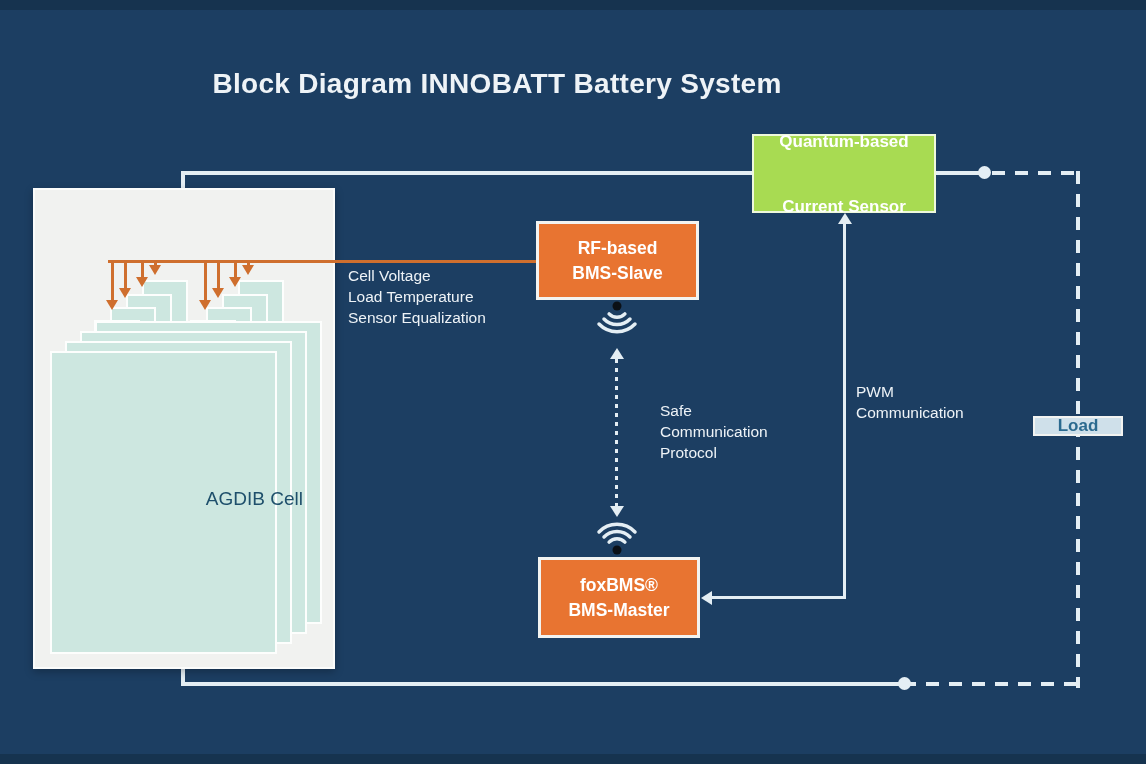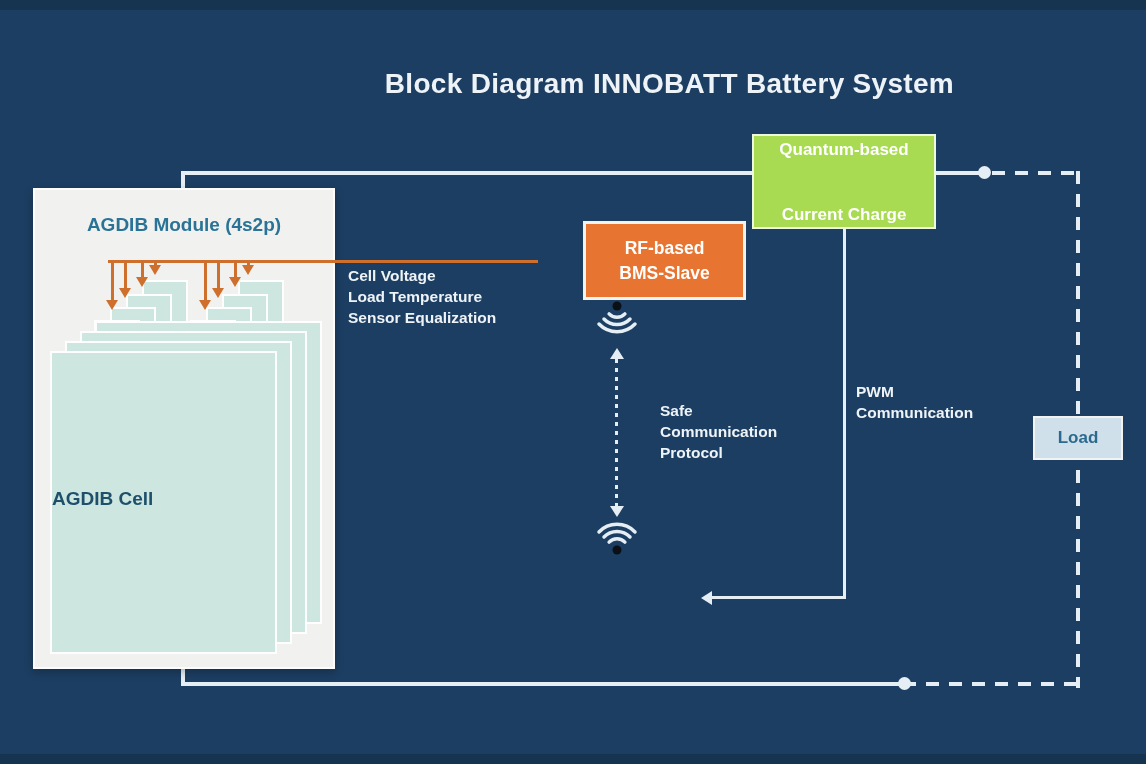--- a/index.html
+++ b/index.html
@@ -14,22 +14,22 @@
   html,body{margin:0;padding:0;background:var(--background);}
   .canvas{
     position:relative;width:1146px;height:764px;overflow:hidden;
     background:var(--background);
     font-family:"Liberation Sans","DejaVu Sans",sans-serif;
   }
   .band{position:absolute;left:0;width:1146px;background:var(--edge-band);z-index:1;}
   .band.top{top:0;height:10px;}
   .band.bottom{bottom:0;height:10px;}
   .title{
-    position:absolute;left:0;top:68px;width:954px;text-align:right;
-    color:var(--text-light);font-size:28px;font-weight:bold;letter-spacing:.3px;z-index:2;
+    position:absolute;left:0;top:68px;width:954px;text-align:center;
+    color:var(--text-light);font-size:28px;font-weight:bold;letter-spacing:.3px;z-index:2;padding-left:20px;
   }
   
   .hline,.vline{position:absolute;z-index:1;background:var(--line);}
   .hdash{position:absolute;z-index:1;height:4px;
     background:repeating-linear-gradient(90deg,var(--line) 0 13px,transparent 13px 23px);}
   .vdash{position:absolute;z-index:1;width:4px;
     background:repeating-linear-gradient(180deg,var(--line) 0 13px,transparent 13px 23px);}
   .node-dot{position:absolute;width:13px;height:13px;border-radius:50%;background:var(--line);z-index:6;}
   
   .module{
@@ -41,22 +41,22 @@
     position:absolute;left:0;top:24px;width:100%;text-align:center;
     color:var(--text-teal);font-size:19px;font-weight:bold;
   }
   .cell{
     position:absolute;background:var(--cell-fill);
     border:2px solid var(--cell-border);box-sizing:border-box;
   }
   .tab{width:46px;height:150px;}
   .bigcell{width:227px;height:303px;}
   .cell-label{
-    position:absolute;left:0;top:135px;width:100%;text-align:left;
-    color:var(--text-cell);font-size:19px;font-weight:bold;
+    position:absolute;left:0;top:135px;width:100%;text-align:right;
+    color:var(--text-cell);font-size:19px;font-weight:normal;padding-left:28px;
   }
   
   .sense-bus{position:absolute;left:108px;top:260px;width:430px;height:3px;background:var(--orange-line);z-index:3;}
   .stem{position:absolute;width:3px;background:var(--orange-line);z-index:3;}
   .ahead-down-o{position:absolute;width:0;height:0;z-index:3;
     border-left:6px solid transparent;border-right:6px solid transparent;
     border-top:10px solid var(--orange-line);}
   
   .sig-v{position:absolute;width:3px;background:var(--line);z-index:2;}
   .sig-h{position:absolute;height:3px;background:var(--line);z-index:2;}
@@ -69,37 +69,37 @@
   .ahead-left{position:absolute;width:0;height:0;z-index:2;
     border-top:7px solid transparent;border-bottom:7px solid transparent;
     border-right:11px solid var(--line);}
   .dotline-v{position:absolute;width:3px;z-index:2;
     background:repeating-linear-gradient(180deg,var(--line) 0 4px,transparent 4px 9px);}
   
   .obox{
     position:absolute;z-index:4;background:var(--orange-box);
     border:3px solid var(--box-border);box-sizing:border-box;
     display:flex;flex-direction:column;align-items:center;justify-content:center;
-    color:#fff;font-weight:bold;font-size:17.5px;line-height:25px;text-align:center;margin-left:47px;
+    color:#fff;font-weight:bold;font-size:17.5px;line-height:25px;text-align:center;
   }
   .gbox{
-    position:absolute;left:752px;top:134px;width:184px;height:95px;z-index:4;
+    position:absolute;left:752px;top:134px;width:184px;height:79px;z-index:4;
     background:var(--green-box);border:2px solid rgba(255,255,255,.8);box-sizing:border-box;
     display:flex;flex-direction:column;align-items:center;justify-content:center;
     color:#fff;font-weight:bold;font-size:17px;line-height:25px;text-align:center;gap:40px;
   }
   .loadbox{
-    position:absolute;left:1033px;top:416px;width:90px;height:44px;z-index:4;
+    position:absolute;left:1033px;top:416px;width:90px;height:20px;z-index:4;
     background:var(--load-bg);border:2px solid var(--box-border);box-sizing:border-box;
     display:flex;align-items:center;justify-content:center;
     color:var(--load-text);font-weight:bold;font-size:17px;
   }
   .note{
     position:absolute;z-index:3;color:var(--text-light);
-    font-size:15.5px;font-weight:bold;line-height:21px;white-space:nowrap;
+    font-size:15.5px;font-weight:normal;line-height:21px;white-space:nowrap;
   }
   .wifi{position:absolute;z-index:4;}
   .wifi path{stroke:var(--line);stroke-width:3.5;fill:none;stroke-linecap:round;}
   .wifi circle{fill:var(--wifi-dot);}
 </style>
 </head>
 <body>
 
 <div class="canvas">
 
@@ -111,21 +111,20 @@
   <div class="hline" style="left:181px;top:171px;width:806px;height:4px;"></div>
   <div class="hdash" style="left:992px;top:171px;width:88px;"></div>
   <div class="vdash" style="left:1076px;top:171px;height:517px;"></div>
   <div class="hdash" style="left:903px;top:682px;width:177px;"></div>
   <div class="hline" style="left:181px;top:682px;width:722px;height:4px;"></div>
   <div class="vline" style="left:181px;top:171px;width:4px;height:515px;"></div>
   <div class="node-dot" style="left:978px;top:166px;"></div>
   <div class="node-dot" style="left:898px;top:677px;"></div>
 
   <div class="module">
-    <div class="module-title">AGDIB Module (4s2p)</div>
 
     <div class="cell tab" style="left:107px;top:90px;"></div>
     <div class="cell tab" style="left:91px;top:104px;"></div>
     <div class="cell tab" style="left:75px;top:117px;"></div>
     <div class="cell tab" style="left:59px;top:130px;"></div>
 
     <div class="cell tab" style="left:203px;top:90px;"></div>
     <div class="cell tab" style="left:187px;top:104px;"></div>
     <div class="cell tab" style="left:171px;top:117px;"></div>
     <div class="cell tab" style="left:155px;top:130px;"></div>
@@ -174,23 +173,27 @@
     <circle cx="0" cy="0" r="4.5"></circle>
     <path d="M -7.9 -7.9 A 11 11 0 0 1 7.9 -7.9"></path>
     <path d="M -13 -13 A 18 18 0 0 1 13 -13"></path>
     <path d="M -18 -18 A 25 25 0 0 1 18 -18"></path>
   </svg>
 
   <div class="obox" style="left:536px;top:221px;width:163px;height:79px;">
     <div>RF-based</div>
     <div>BMS-Slave</div>
   </div>
+  <div class="obox" style="left:538px;top:557px;width:162px;height:81px;">
+    <div>foxBMS®</div>
+    <div>BMS-Master</div>
+  </div>
   <div class="gbox">
     <div>Quantum-based</div>
-    <div>Current Charge</div>
+    <div>Current Sensor</div>
   </div>
   <div class="loadbox">
     <div>Load</div>
   </div>
 
   <div class="note" style="left:348px;top:265px;">
     <div>Cell Voltage</div>
     <div>Load Temperature</div>
     <div>Sensor Equalization</div>
   </div>

